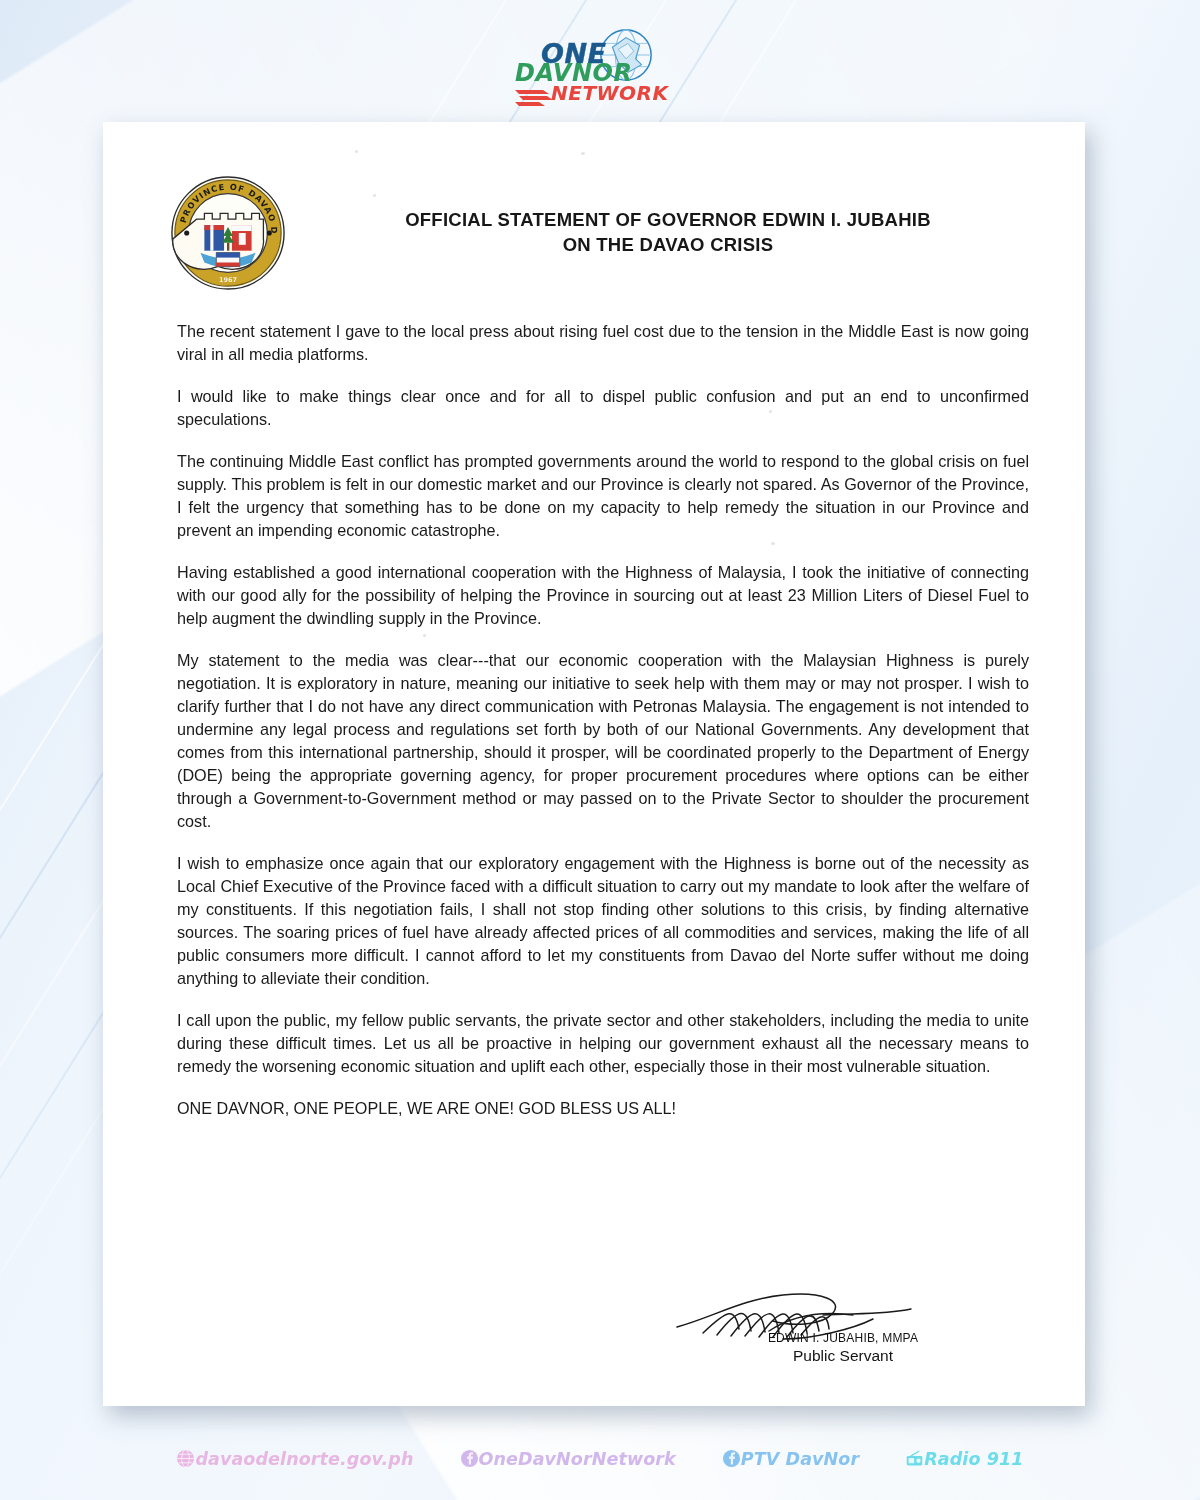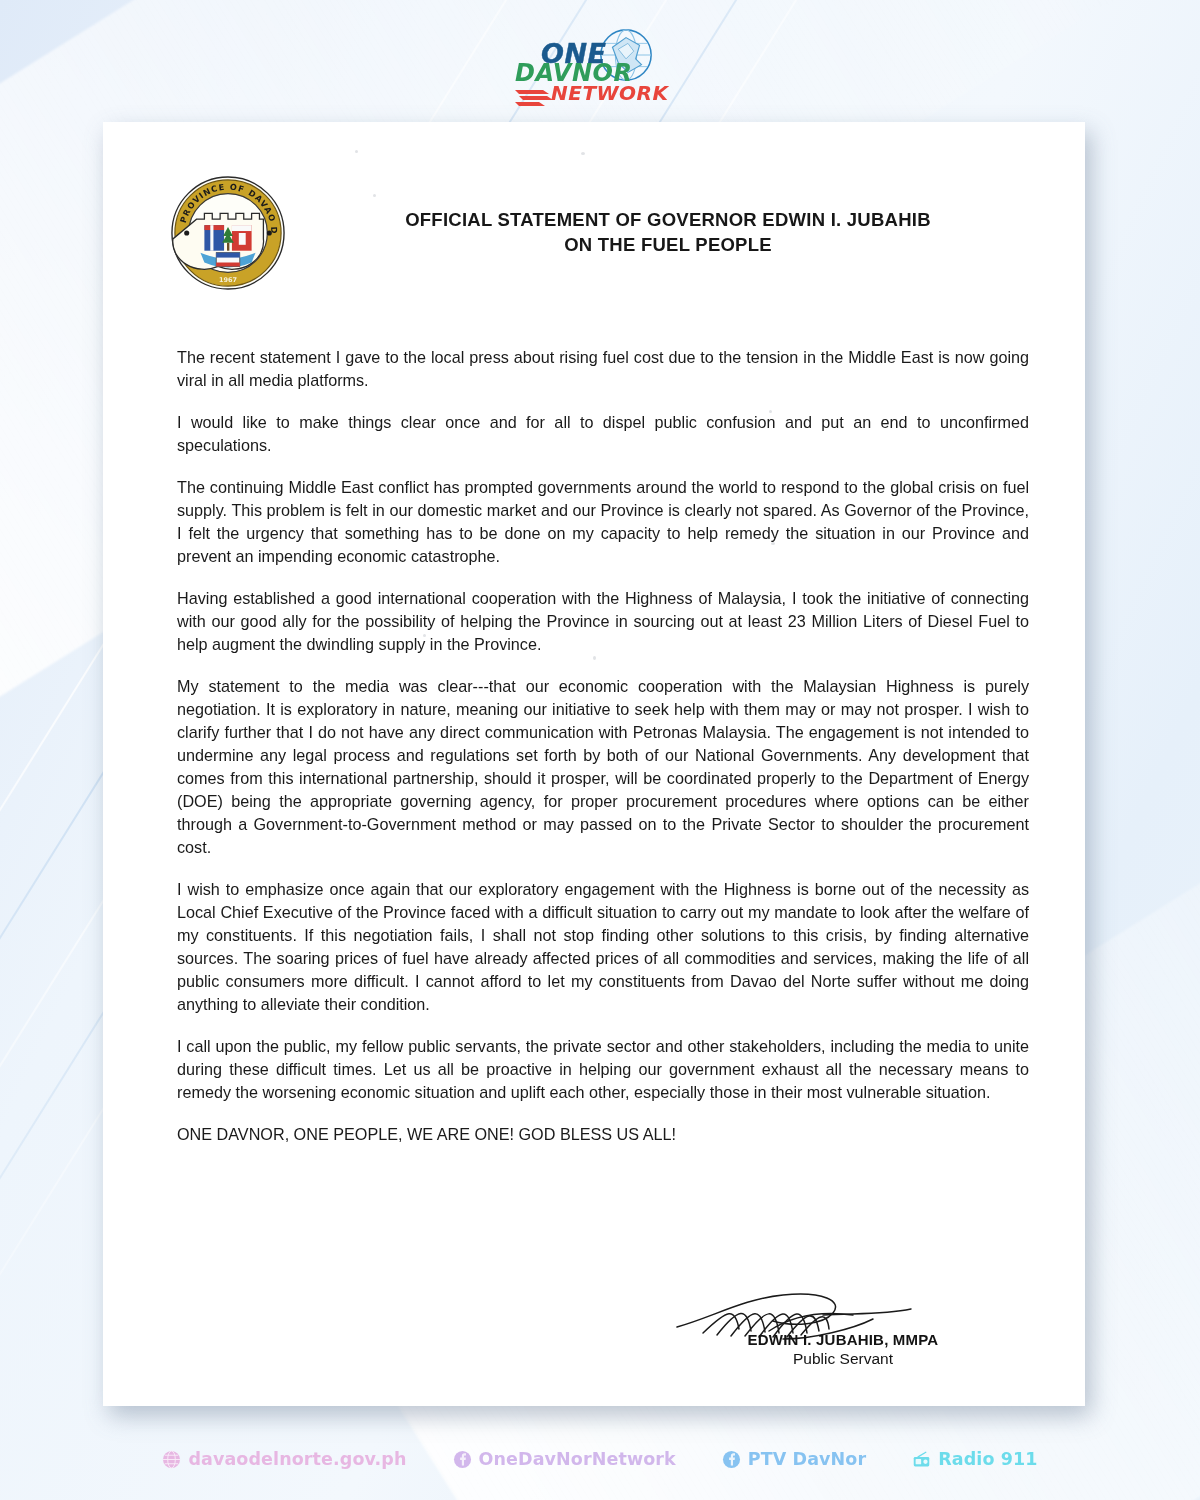--- a/index.html
+++ b/index.html
@@ -147,21 +147,20 @@
     line-height: 1.35;
     font-family: "Liberation Sans", sans-serif;
   }
   #header-title .line2 { display: block; }
 
   #doc-body {
     position: absolute;
     top: 198px;
     left: 74px;
     width: 852px;
-    margin-top: 26px;
   }
   #doc-body p {
     font-size: 16.2px;
     line-height: 1.42;
     color: #1a1a1a;
     text-align: justify;
     margin-bottom: 19px;
     font-family: "Liberation Sans", sans-serif;
   }
   #doc-body p.noj { text-align: left; }
@@ -178,22 +177,22 @@
     height: 58px;
   }
   #signature-block .sig-svg {
     position: absolute;
     left: 10px;
     top: 0;
     width: 260px;
     height: 64px;
   }
   #signature-block .sig-name {
-    font-size: 15px;
-    font-weight: bold;
+    font-size: 12px;
+    font-weight: normal;
     color: #131313;
     letter-spacing: .2px;
     position: relative;
     margin-top: -14px;
   }
   #signature-block .sig-role {
     font-size: 15.5px;
     color: #131313;
     margin-top: 2px;
   }
@@ -205,27 +204,28 @@
     bottom: 18px;
     height: 46px;
     display: flex;
     align-items: center;
     justify-content: center;
     gap: 46px;
     z-index: 4;
   }
   .foot-item {
     display: flex;
-    align-items: flex-end;
-    gap: 7px;
+    align-items: flex-start;
+    gap: 0;
     font-size: 17.5px;
     font-weight: 700;
     font-family: "DejaVu Sans", sans-serif;
     letter-spacing: .1px;
     opacity: .82;
+    font-style: italic;
   }
   .foot-item .ic {
     width: 19px; height: 19px;
     display: inline-block;
     flex: 0 0 19px;
   }
 </style>
 </head>
 <body>
 
@@ -310,21 +310,21 @@
       <path d="M32 80 q28 12 56 0 l-4 10 q-24 10 -48 0 Z" fill="#4ea3d6"></path>
       <rect x="48" y="80" width="24" height="14" fill="#fafafa" stroke="#2b2b2b" stroke-width=".7"></rect>
       <rect x="48" y="80" width="24" height="5" fill="#2f57a6"></rect>
       <rect x="48" y="90" width="24" height="4" fill="#d23b33"></rect>
       <circle cx="18" cy="60" r="2.6" fill="#1b1b1b"></circle>
       <circle cx="102" cy="60" r="2.6" fill="#1b1b1b"></circle>
     </svg>
 
     <div id="header-title">
       <span>OFFICIAL STATEMENT OF GOVERNOR EDWIN I. JUBAHIB</span>
-      <span class="line2">ON THE FUEL PEOPLE</span>
+      <span class="line2">ON THE DAVAO CRISIS</span>
     </div>
   </div>
 
   <div id="doc-body">
     <p>The recent statement I gave to the local press about rising fuel cost due to the tension in the Middle East is now going viral in all media platforms.</p>
     <p>I would like to make things clear once and for all to dispel public confusion and put an end to unconfirmed speculations.</p>
     <p>The continuing Middle East conflict has prompted governments around the world to respond to the global crisis on fuel supply. This problem is felt in our domestic market and our Province is clearly not spared. As Governor of the Province, I felt the urgency that something has to be done on my capacity to help remedy the situation in our Province and prevent an impending economic catastrophe.</p>
     <p>Having established a good international cooperation with the Highness of Malaysia, I took the initiative of connecting with our good ally for the possibility of helping the Province in sourcing out at least 23 Million Liters of Diesel Fuel to help augment the dwindling supply in the Province.</p>
     <p>My statement to the media was clear---that our economic cooperation with the Malaysian Highness is purely negotiation. It is exploratory in nature, meaning our initiative to seek help with them may or may not prosper. I wish to clarify further that I do not have any direct communication with Petronas Malaysia. The engagement is not intended to undermine any legal process and regulations set forth by both of our National Governments. Any development that comes from this international partnership, should it prosper, will be coordinated properly to the Department of Energy (DOE) being the appropriate governing agency, for proper procurement procedures where options can be either through a Government-to-Government method or may passed on to the Private Sector to shoulder the procurement cost.</p>
     <p>I wish to emphasize once again that our exploratory engagement with the Highness is borne out of the necessity as Local Chief Executive of the Province faced with a difficult situation to carry out my mandate to look after the welfare of my constituents. If this negotiation fails, I shall not stop finding other solutions to this crisis, by finding alternative sources. The soaring prices of fuel have already affected prices of all commodities and services, making the life of all public consumers more difficult. I cannot afford to let my constituents from Davao del Norte suffer without me doing anything to alleviate their condition.</p>

